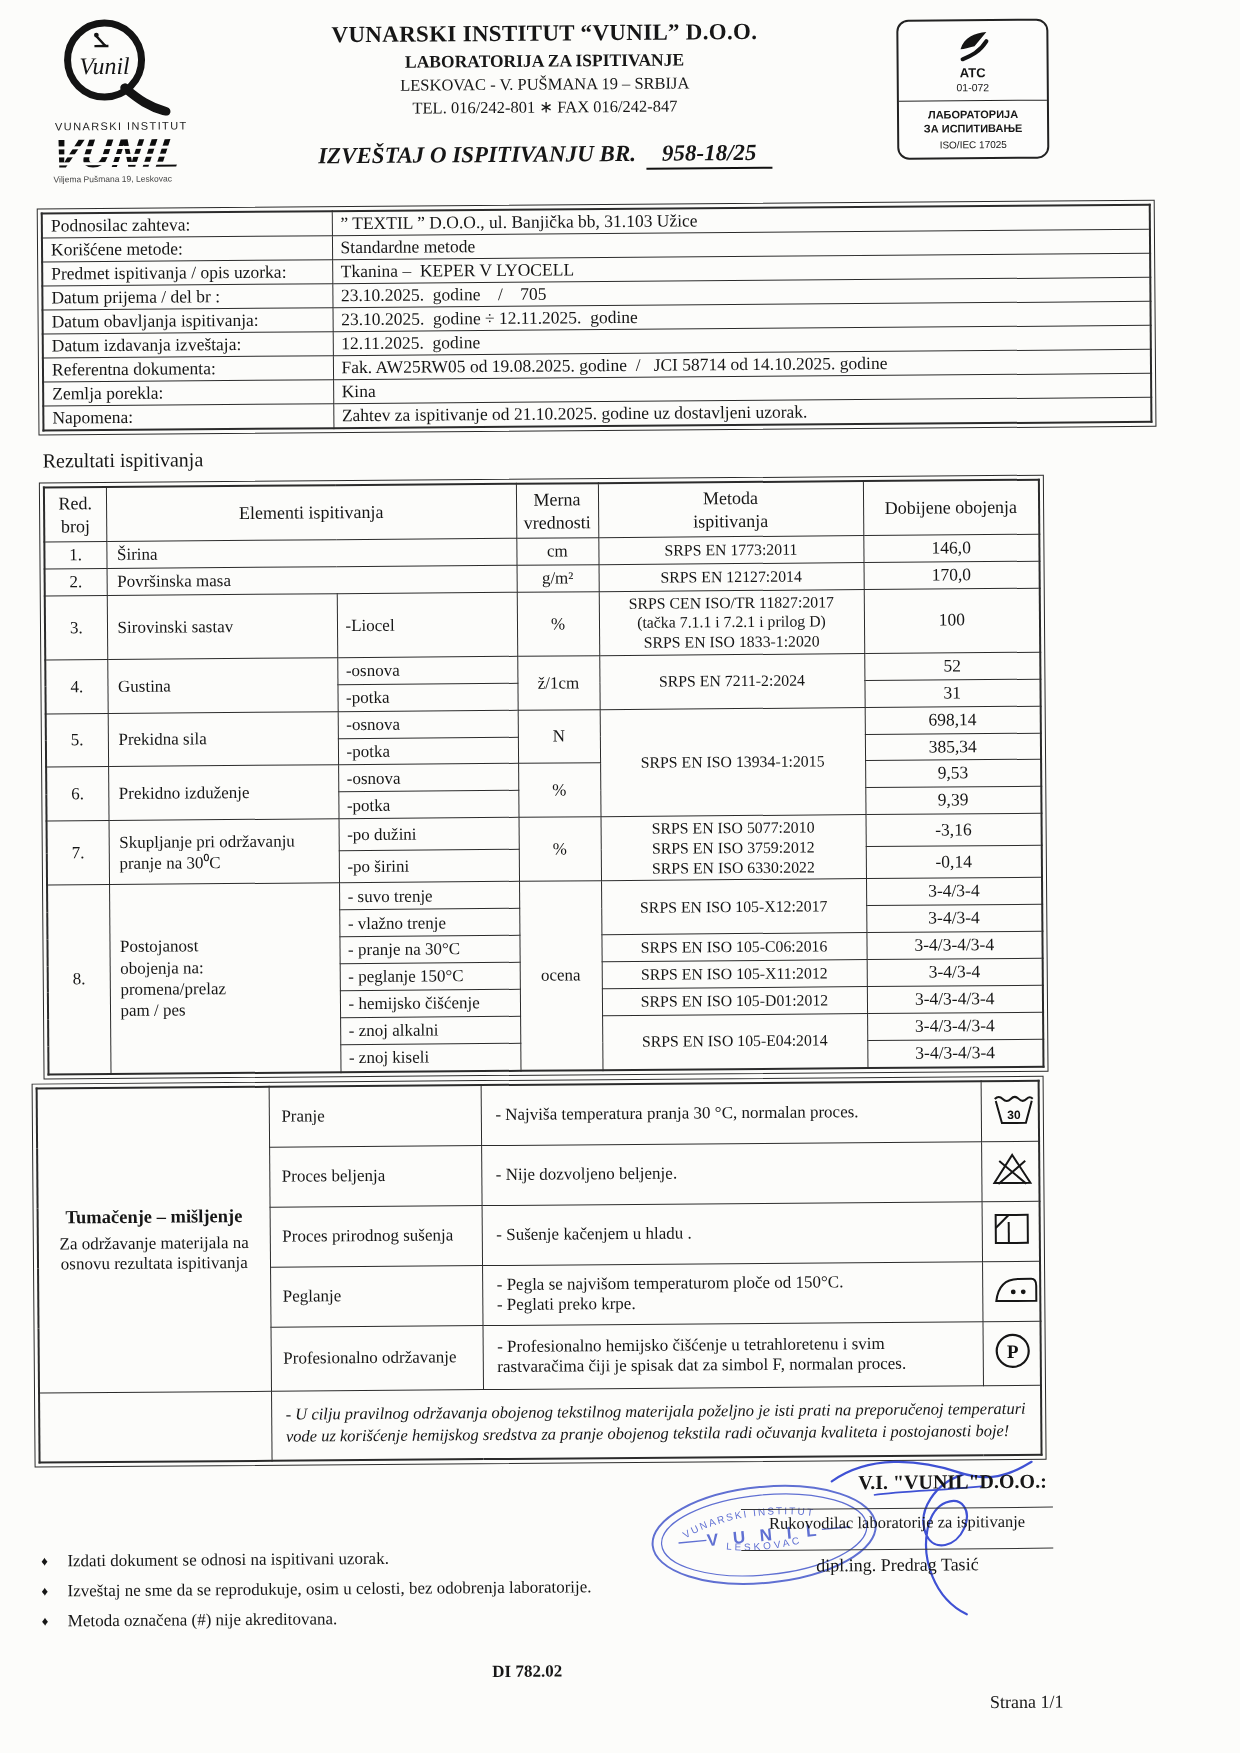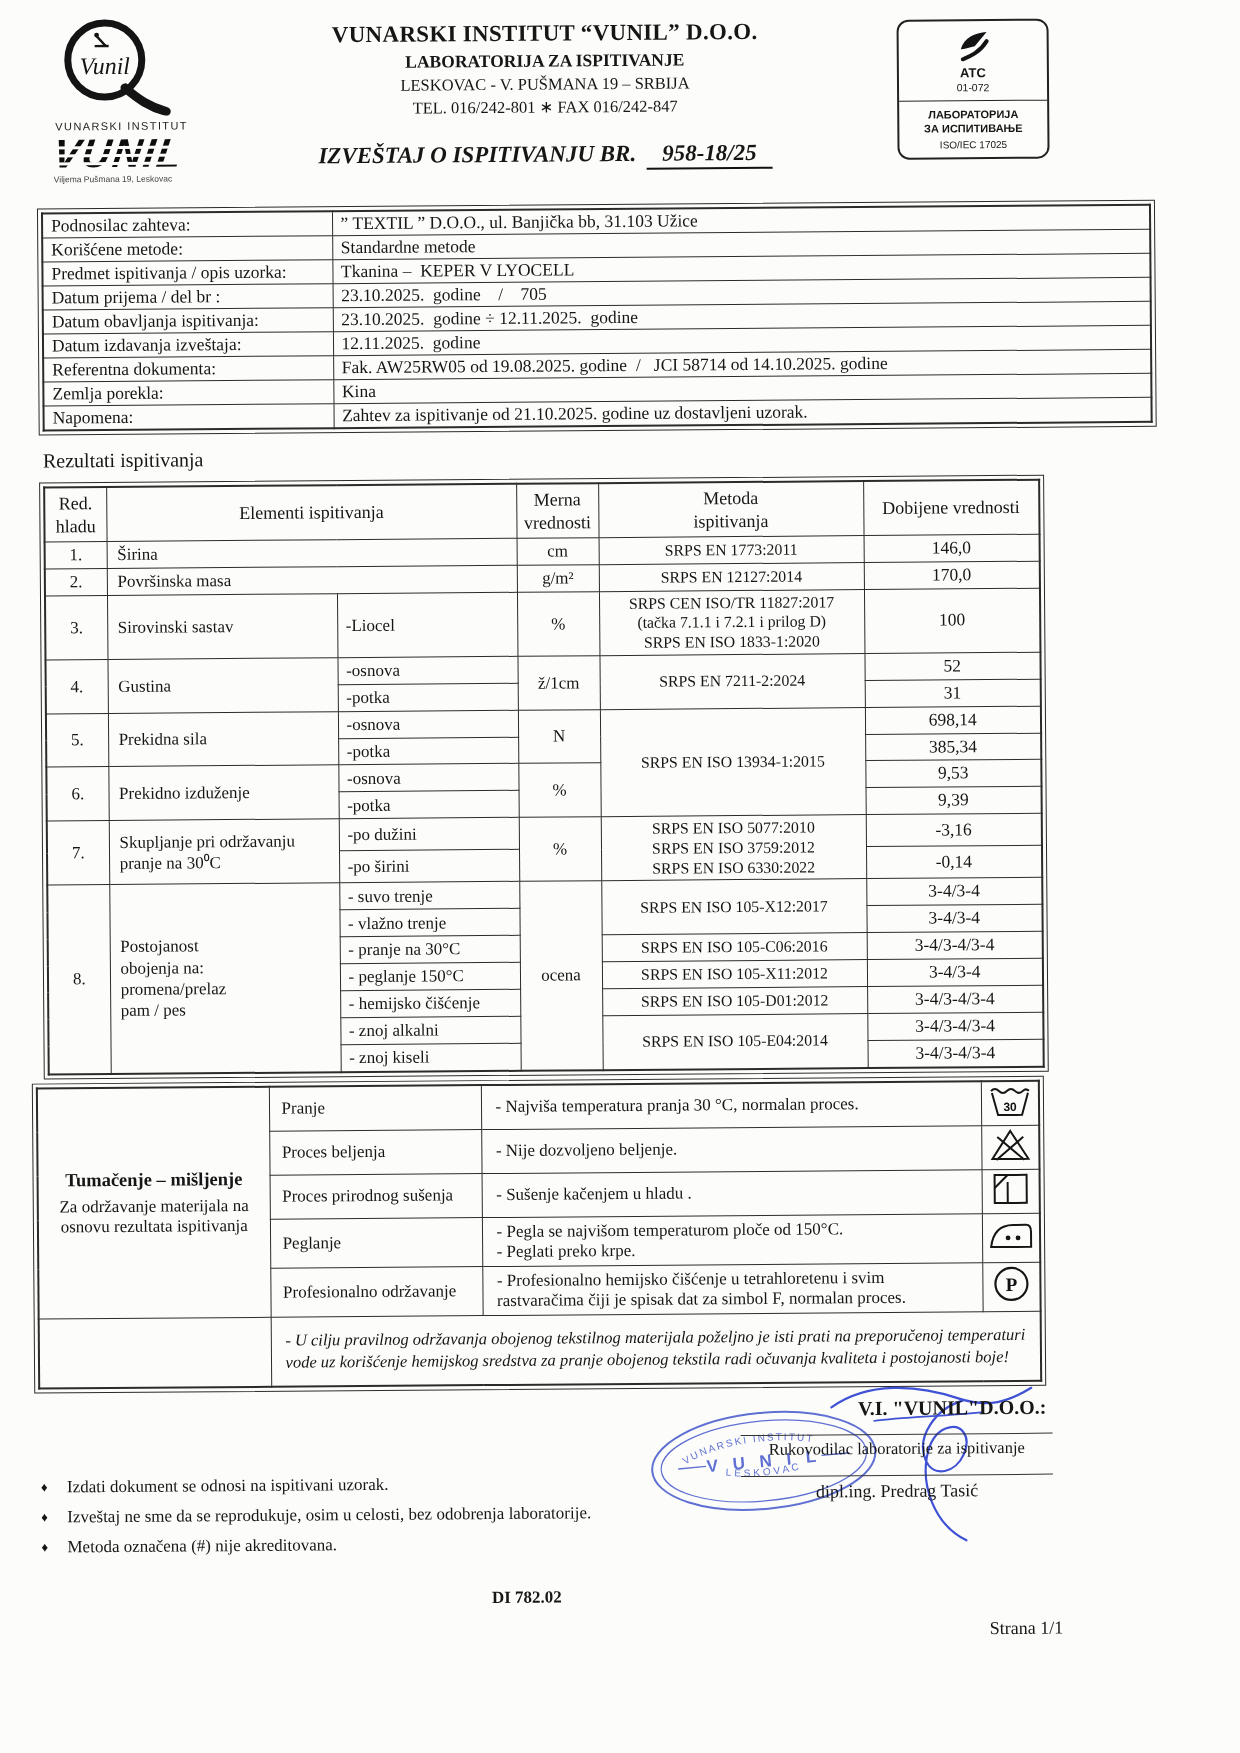--- a/index.html
+++ b/index.html
@@ -63,21 +63,21 @@
   .results tr.sr td { height:26px; }
   .results tr.tall td.met3 { height:60px; }
 
   
   .care { margin:12px 0 0 33px; width:1002px; table-layout:fixed; border:2px solid #2b2b2b; }
   .care td { font-size:17px; padding:4px 8px; }
   .care-title { font-weight:bold; font-size:18.5px; text-align:center; }
   .care-sub { font-size:17px; text-align:center; white-space:pre-line; margin-top:6px; }
   .care td.clab { padding-left:12px; height:40px; }
   .care td.ctext { white-space:pre-line; padding-left:14px; }
-  .care td.cicon { text-align:center; padding:2px;margin-left:43px; }
+  .care td.cicon { text-align:center; padding:10px;margin-left:43px; }
   .care td.fnote { font-style:italic; font-size:16.5px; line-height:1.35; padding:6px 14px; height:70px; }
   .care td.fempty { border-bottom:none; }
 
   
   .fzone { position:relative; height:420px; }
   .sig-block { position:absolute; top:14px; left:735px; width:312px; text-align:center; }
   .sig-co { font-size:20px; font-weight:bold; text-align:right; padding-right:6px; }
   .sig-role { font-size:16.5px; border-top:1.6px solid #333; margin-top:14px; padding-top:4px; }
   .sig-name { font-size:18px; border-top:1.4px solid #333; margin-top:16px; padding-top:5px; }
   .stamp { position:absolute; left:638px; top:22px; transform:rotate(-5deg); opacity:.85; }
@@ -187,27 +187,27 @@
           <col style="width:62px">
           <col style="width:230px">
           <col style="width:180px">
           <col style="width:82px">
           <col style="width:265px">
           <col style="width:176px">
         </colgroup>
     <tbody>
       <tr>
         <th>Red.
-hladu</th>
+broj</th>
         <th colspan="2">Elementi ispitivanja</th>
         <th>Merna
 vrednosti</th>
         <th>Metoda
 ispitivanja</th>
-        <th>Dobijene vrednosti</th>
+        <th>Dobijene obojenja</th>
       </tr>
       <tr class="sr">
         <td class="c">1.</td>
         <td class="name" colspan="2">Širina</td>
         <td class="unit">cm</td>
         <td class="met">SRPS EN 1773:2011</td>
         <td class="val">146,0</td>
       </tr>
       <tr class="sr">
         <td class="c">2.</td>

